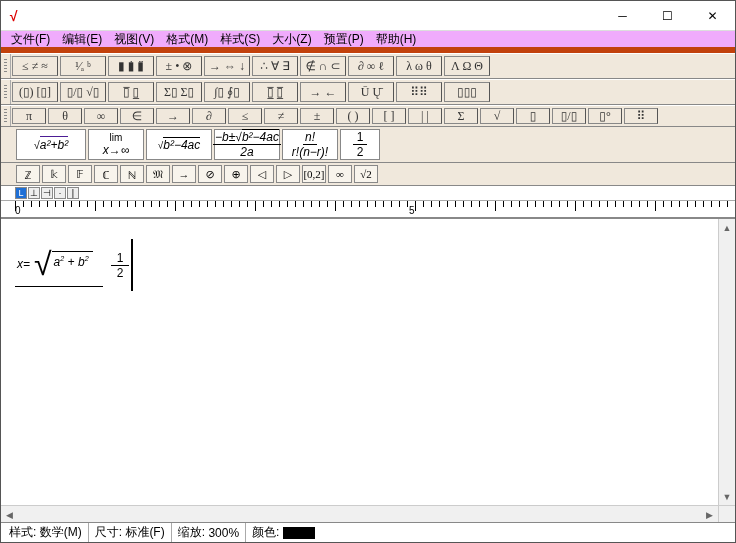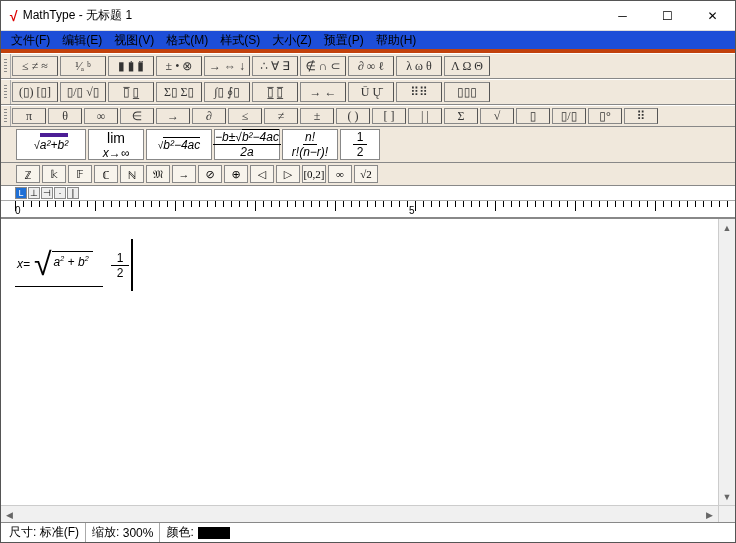--- a/index.html
+++ b/index.html
@@ -2,21 +2,21 @@
 <html><head>
 <meta charset="utf-8">
 <style>
 *{box-sizing:border-box;margin:0;padding:0;font-family:"Microsoft YaHei",SimSun,sans-serif;font-size:12px;user-select:none}
 body{background:#fff;width:736px;height:543px;overflow:hidden;border:1px solid #555;display:flex;flex-direction:column}
 .titlebar{height:30px;background:#fff;display:flex;align-items:center;padding-left:8px;border-bottom:1px solid #ddd}
 .logo{color:#d00;font-weight:bold;font-size:14px;margin-right:6px;font-style:italic}
 .title{font-size:12px;color:#000}
 .winbtns{margin-left:auto;display:flex}
 .winbtn{width:45px;height:30px;display:flex;align-items:center;justify-content:center;font-size:12px}
-.menubar{height:22px;background:#1d4ed8;display:flex;align-items:center;padding-left:4px;border-bottom:4px solid #c2410c}
+.menubar{height:22px;background:#f0abfc;display:flex;align-items:center;padding-left:4px;border-bottom:6px solid #c2410c}
 .menuitem{padding:2px 6px;font-size:12px}
 .toolbar-area{background:#f0e8dc;border-bottom:1px solid #888;padding:0}
 .tbrow{display:flex;align-items:stretch;height:26px;border-top:1px solid #fff;border-bottom:1px solid #888}
 .tb-handle{width:10px;background:#f0e8dc;border-right:1px solid #aaa;display:flex;flex-direction:column;justify-content:center;align-items:center;gap:1px}
 .tb-handle::before{content:"";width:3px;height:14px;background:repeating-linear-gradient(#888 0 1px,transparent 1px 3px)}
 .tbbtn{width:46px;border:1px solid #888;border-right:1px solid #555;background:#f0e8dc;display:flex;align-items:center;justify-content:center;font-family:"Cambria Math",serif;font-size:13px;color:#333;position:relative;cursor:pointer;margin:2px 1px}
 .tbbtn.small{width:34px}
 .tbbtn.sym{font-size:12px}
 .tabrow{display:flex;height:16px;padding-left:18px;background:#f0e8dc;gap:0}
 .tab{font-size:10px;padding:1px 6px;border:1px solid #888;background:#e8e0d0;cursor:pointer;min-width:52px;text-align:center;font-family:monospace}
@@ -53,23 +53,20 @@
 .statusbar{height:20px;background:#fff;border-top:1px solid #888;display:flex;align-items:center;font-size:12px;padding-left:2px}
 .status-seg{padding:0 6px;border-right:1px solid #aaa;display:flex;align-items:center;height:100%}
 .color-swatch{width:32px;height:12px;background:#000;margin-left:4px}
 sup{font-size:0.6em}
 </style>
 </head>
 <body>
 
 <div class="titlebar">
   <span class="logo">√</span>
-  <span class="title">
-    <span>MathType</span> - <span>无标题 1</span>
-  </span>
   <div class="winbtns">
     <div class="winbtn">─</div>
     <div class="winbtn">☐</div>
     <div class="winbtn">✕</div>
   </div>
 </div>
 
 <div class="menubar">
   <div class="menuitem">文件(F)</div>
   <div class="menuitem">编辑(E)</div>
@@ -135,25 +132,25 @@
         <div class="tbbtn small sym">▯</div>
         <div class="tbbtn small sym">▯/▯</div>
         <div class="tbbtn small sym">▯°</div>
         <div class="tbbtn small sym">⠿</div>
       </div>
   </div>
 
 
   <div class="template-row">
     <div class="tmpl w1">
-      <span style="font-size:11px;font-style:italic">√<span style="border-top:4px solid #4c1d95;padding-top:1px">a²+b²</span></span>
+      <span style="font-size:11px;font-style:italic">√<span style="border-top:1px solid #4c1d95;padding-top:1px">a²+b²</span></span>
     </div>
     <div class="tmpl w2">
       <span style="display:flex;flex-direction:column;align-items:center;font-size:10px">
-          <span style="font-size:14px">lim</span>
+          <span style="font-size:10px">lim</span>
           <span style="font-style:italic">x→∞</span>
         </span>
     </div>
     <div class="tmpl w3">
       <span style="font-size:10px;font-style:italic">√<span style="border-top:1px solid #000">b²−4ac</span></span>
     </div>
     <div class="tmpl w3">
       <span style="display:flex;flex-direction:column;align-items:center;font-size:8px;font-style:italic">
           <span style="border-bottom:1px solid #000;padding:0 2px">−b±√<span style="border-top:1px solid #000">b²−4ac</span></span>
           <span>2a</span>
@@ -322,20 +319,23 @@
 
 <div class="scrollbar-h">
   <div class="scroll-arrow" style="width:17px">◀</div>
   <div style="flex:1"></div>
   <div class="scroll-arrow" style="width:17px">▶</div>
   <div style="width:17px;background:#f0f0f0;border-left:1px solid #ccc"></div>
 </div>
 
 <div class="statusbar">
   <div class="status-seg">
+    <span>样式:</span>&nbsp;<span>数学(M)</span>
+  </div>
+  <div class="status-seg">
     <span>尺寸:</span>&nbsp;<span>标准(F)</span>
   </div>
   <div class="status-seg">
     <span>缩放:</span>&nbsp;<span>300%</span>
   </div>
   <div class="status-seg" style="border-right:none">
     <span>颜色:</span>
       <span class="color-swatch"></span>
   </div>
 </div>

